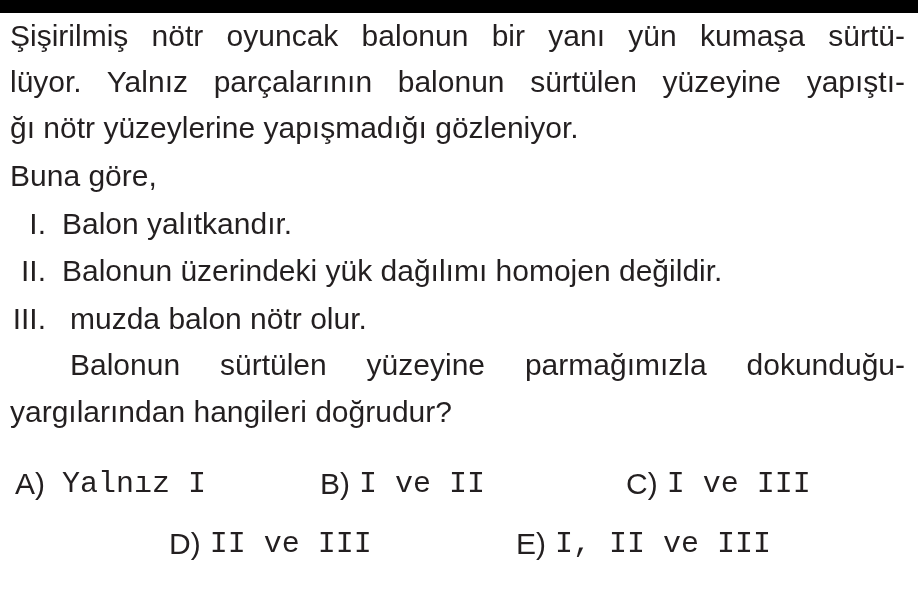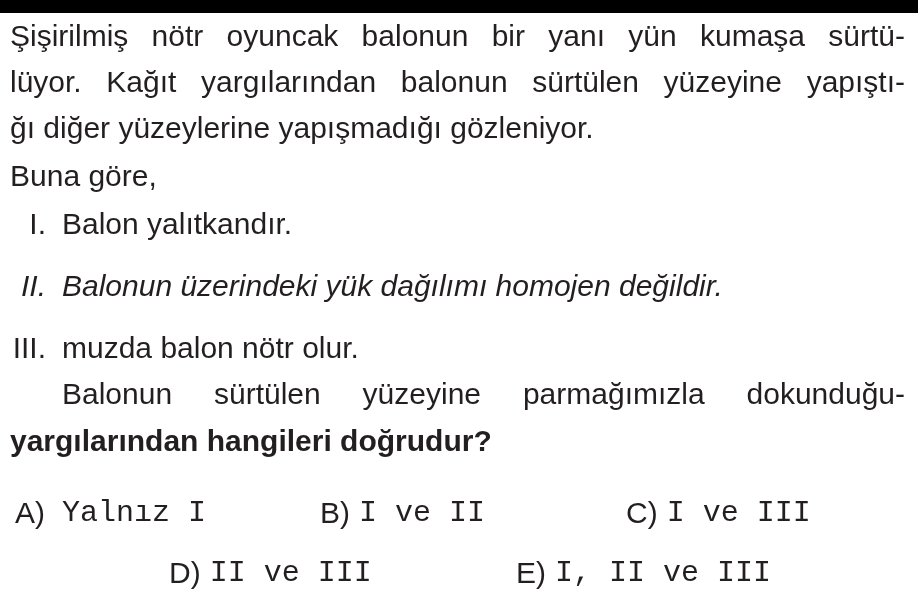--- a/index.html
+++ b/index.html
@@ -26,29 +26,29 @@
   .qline.justify {
     white-space: normal;
     text-align: justify;
     text-align-last: justify;
     overflow: hidden;
     height: 46px;
   }
   .intro { font-weight: 400; margin-top: 2px; white-space: nowrap; }
   .statement { display: flex; }
   .statement.s1 { margin-top: 2px; }
-  .statement.s2 { margin-top: 16px; font-style: italic; }
-  .statement.s3 { margin-top: 16px; }
+  .statement.s2 { margin-top: 1px; }
+  .statement.s3 { margin-top: 2px; gap: 8px; }
   .numeral {
     flex: 0 0 36px;
     text-align: right;
     margin-right: 16px;
   }
   .stmt-lines { flex: 1 1 auto; min-width: 0; }
-  .prompt { font-weight: 700; margin-top: 1px; white-space: nowrap; }
+  .prompt { font-weight: 400; margin-top: 1px; white-space: nowrap; }
   .options { position: relative; margin-top: 26px; }
   .opt-row { position: relative; height: 46px; }
   .opt-row.second { margin-top: 14px; }
   .option { position: absolute; top: 0; display: inline-flex; white-space: nowrap; }
   .opt-text { margin-left: 9px; font-family: Liberation Mono, monospace; }
   .option.gap-wide .opt-text { margin-left: 17px; }
   .opt-a { left: 15px; }
   .opt-b { left: 320px; }
   .opt-c { left: 626px; }
   .opt-d { left: 169px; }
@@ -58,22 +58,22 @@
 <body>
 
 <div class="page">
 
   <div class="top-bar"></div>
 
   <div class="content">
 
     <div>
       <div class="qline justify">Şişirilmiş nötr oyuncak balonun bir yanı yün kumaşa sürtü-</div>
-      <div class="qline justify">lüyor. Kağıt yargılarından balonun sürtülen yüzeyine yapıştı-</div>
-      <div class="qline">ğı diğer yüzeylerine yapışmadığı gözleniyor.</div>
+      <div class="qline justify">lüyor. Yalnız parçalarının balonun sürtülen yüzeyine yapıştı-</div>
+      <div class="qline">ğı nötr yüzeylerine yapışmadığı gözleniyor.</div>
     </div>
 
     <div class="intro">Buna göre,</div>
 
     <div class="statement s1">
       <div class="numeral">I.</div>
       <div class="stmt-lines">
         <div class="qline">Balon yalıtkandır.</div>
       </div>
     </div>

